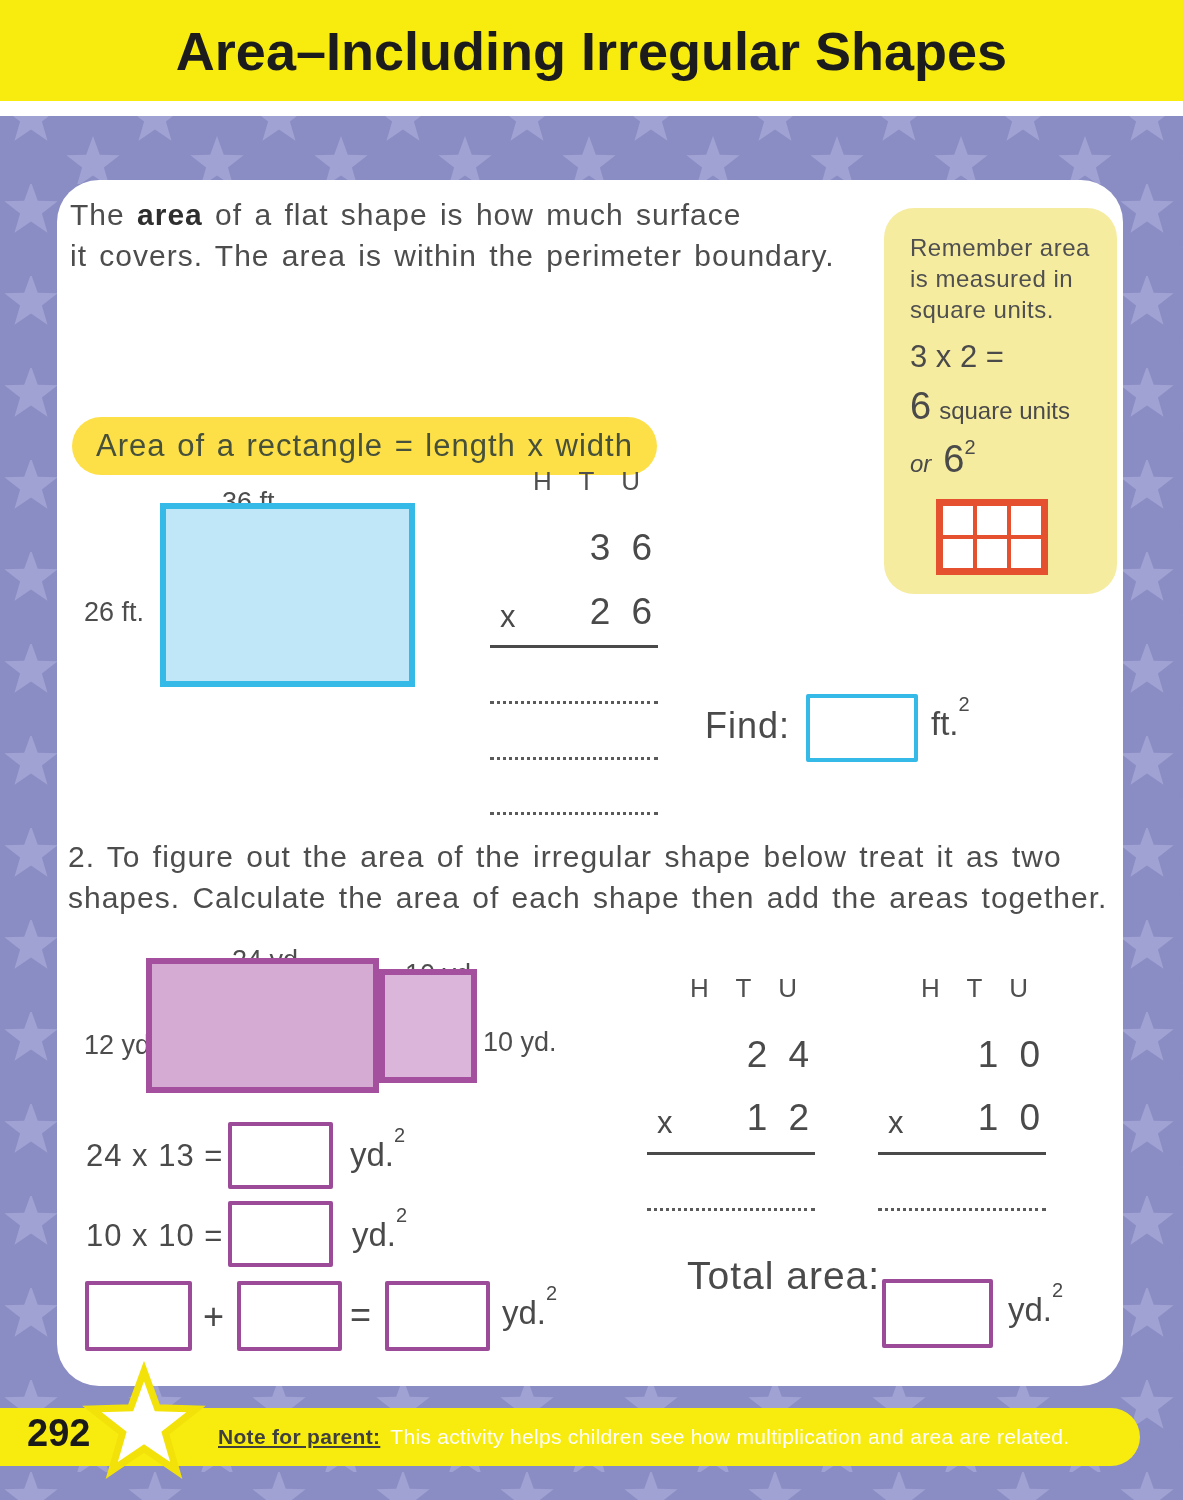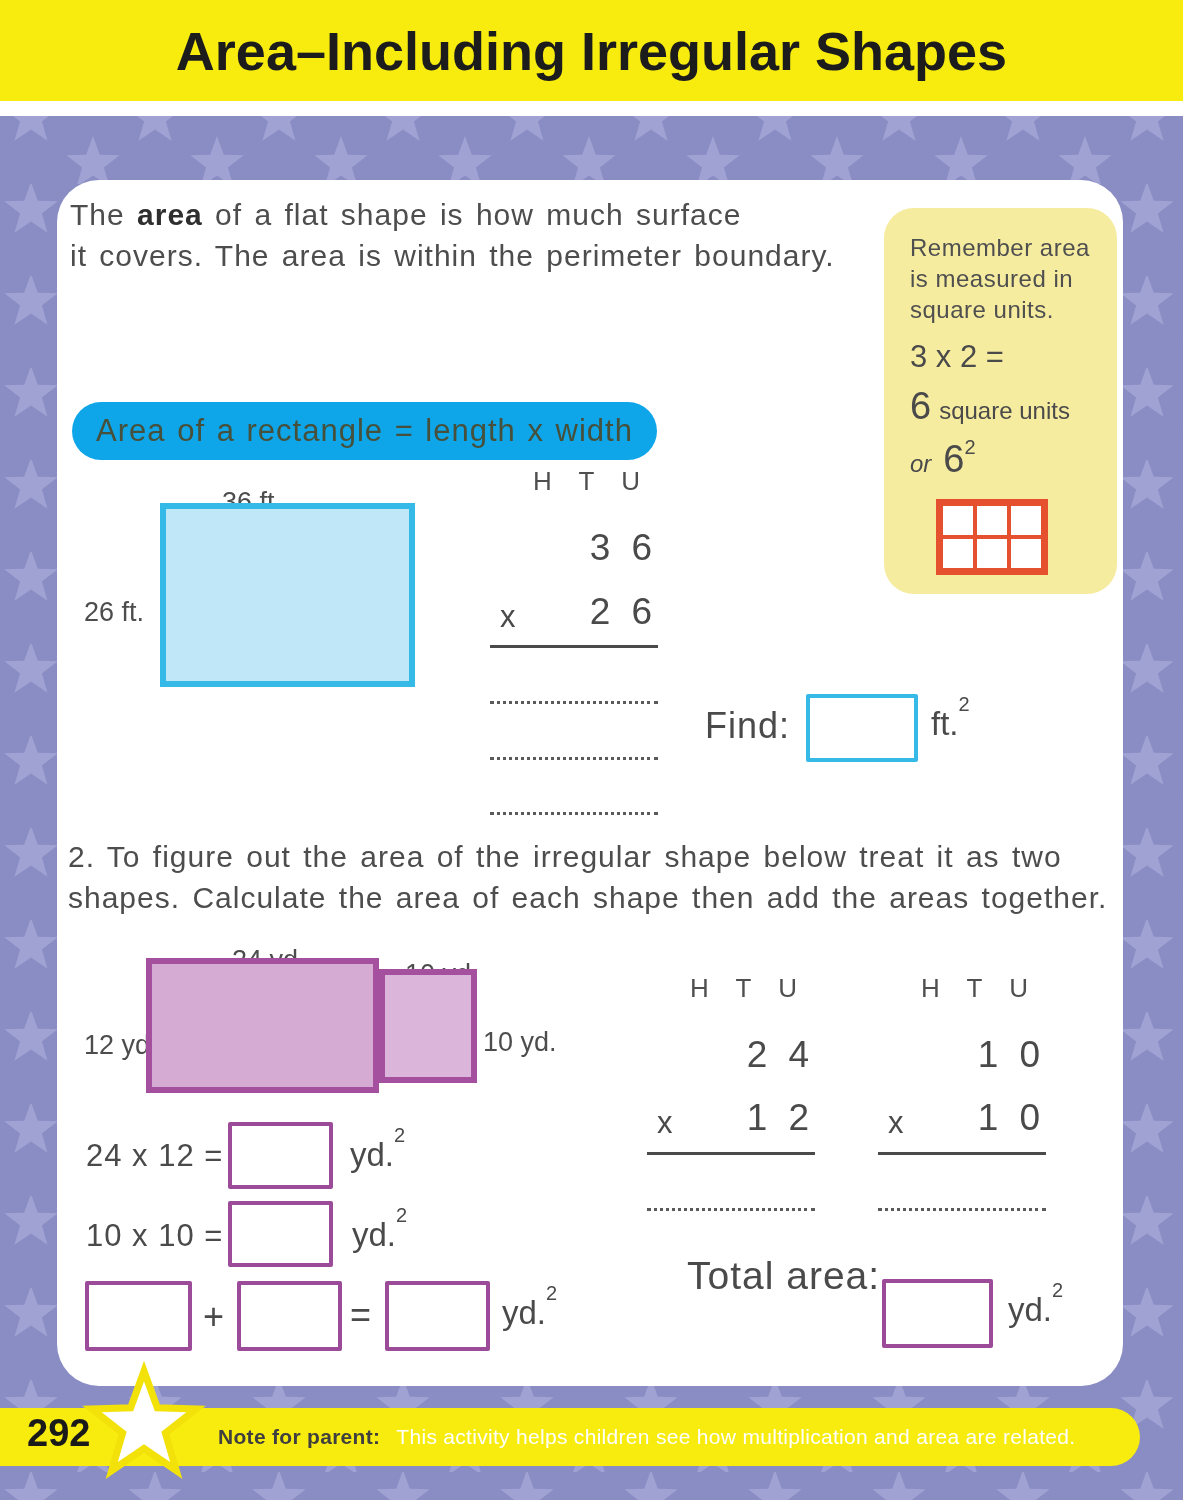--- a/index.html
+++ b/index.html
@@ -28,22 +28,22 @@
   .card {
     position:absolute; left:57px; top:180px; width:1066px; height:1206px;
     background:#ffffff; border-radius:42px; z-index:1;
   }
   .content { position:absolute; left:0; top:0; width:1183px; height:1500px; z-index:2; }
 
   .body-line { font-size:30px; line-height:41px; color:#4d4d4d;
                letter-spacing:1px; word-spacing:3px; white-space:nowrap; }
 
   .pill {
-    position:absolute; left:72px; top:402px; width:585px; height:58px;
-    background:#0ea5e9; border-radius:29px;
+    position:absolute; left:72px; top:417px; width:585px; height:58px;
+    background:#fde047; border-radius:29px;
     display:flex; align-items:center; justify-content:center;
     font-size:31px; color:#46503a; letter-spacing:1px; word-spacing:2px;
   }
 
   .dim-label { position:absolute; font-size:27px; color:#4d4d4d; white-space:nowrap;margin-top:20px; }
 
   .rect-blue {
     position:absolute; left:160px; top:503px; width:255px; height:184px;
     background:#bfe7f8; border:6px solid #35b9e6;
   }
@@ -102,21 +102,21 @@
   .footer-bar {
     position:absolute; left:0; top:1408px; width:1140px; height:58px;
     background:#f8ec0f; border-radius:0 29px 29px 0; z-index:2;
     display:flex; align-items:center;
   }
   .page-number { position:absolute; left:27px; top:1412px; z-index:4;
                  font-size:38px; font-weight:800; color:#1a1a1a; }
   .star-svg { position:absolute; left:64px; top:1346px; z-index:3; }
   .note { position:absolute; left:218px; top:1408px; height:58px; z-index:4;
           display:flex; align-items:center; font-size:21px; letter-spacing:0.3px; }
-  .note-label { font-weight:700; color:#3f3f3f; margin-right:16px; }
+  .note-label { font-weight:700; color:#3f3f3f; margin-right:10px;text-decoration:underline; }
   .note-text { color:#ffffff; }
 </style>
 </head>
 <body>
 
 <svg class="bg-stars" width="1183" height="1500">
   <defs>
     <pattern id="stars" width="124" height="92" patternUnits="userSpaceOnUse">
       <polygon fill="#9fa2d2" transform="translate(31,26)" points="0,-28 6.8,-9.3 26.6,-8.7 10.9,3.6 16.5,22.7 0,11.5 -16.5,22.7 -10.9,3.6 -26.6,-8.7 -6.8,-9.3"></polygon>
       <polygon fill="#9fa2d2" transform="translate(93,72)" points="0,-28 6.8,-9.3 26.6,-8.7 10.9,3.6 16.5,22.7 0,11.5 -16.5,22.7 -10.9,3.6 -26.6,-8.7 -6.8,-9.3"></polygon>
@@ -198,21 +198,21 @@
   </div>
 
   <div class="htu" style="left:878px; top:973px;">
     <div class="htu-head">H T U</div>
     <div class="htu-row" style="top:62px;"><span class="digits">10</span></div>
     <div class="htu-row" style="top:125px;"><span class="op">x</span><span class="digits">10</span></div>
     <div class="rule" style="top:179px;"></div>
     <div class="dotline" style="top:235px;"></div>
   </div>
 
-  <div class="eq-label" style="left:86px; top:1138px;">24 x 12 =</div>
+  <div class="eq-label" style="left:86px; top:1138px;">24 x 13 =</div>
   <div class="ansbox purple" style="left:228px; top:1122px; width:105px; height:67px;"></div>
   <div class="unit" style="left:350px; top:1136px;"><span>yd.</span><sup>2</sup></div>
 
   <div class="eq-label" style="left:86px; top:1218px;">10 x 10 =</div>
   <div class="ansbox purple" style="left:228px; top:1201px; width:105px; height:66px;"></div>
   <div class="unit" style="left:352px; top:1216px;"><span>yd.</span><sup>2</sup></div>
 
   <div class="ansbox purple" style="left:85px; top:1281px; width:107px; height:70px;"></div>
   <div class="eq-op" style="left:203px; top:1296px;">+</div>
   <div class="ansbox purple" style="left:237px; top:1281px; width:105px; height:70px;"></div>

